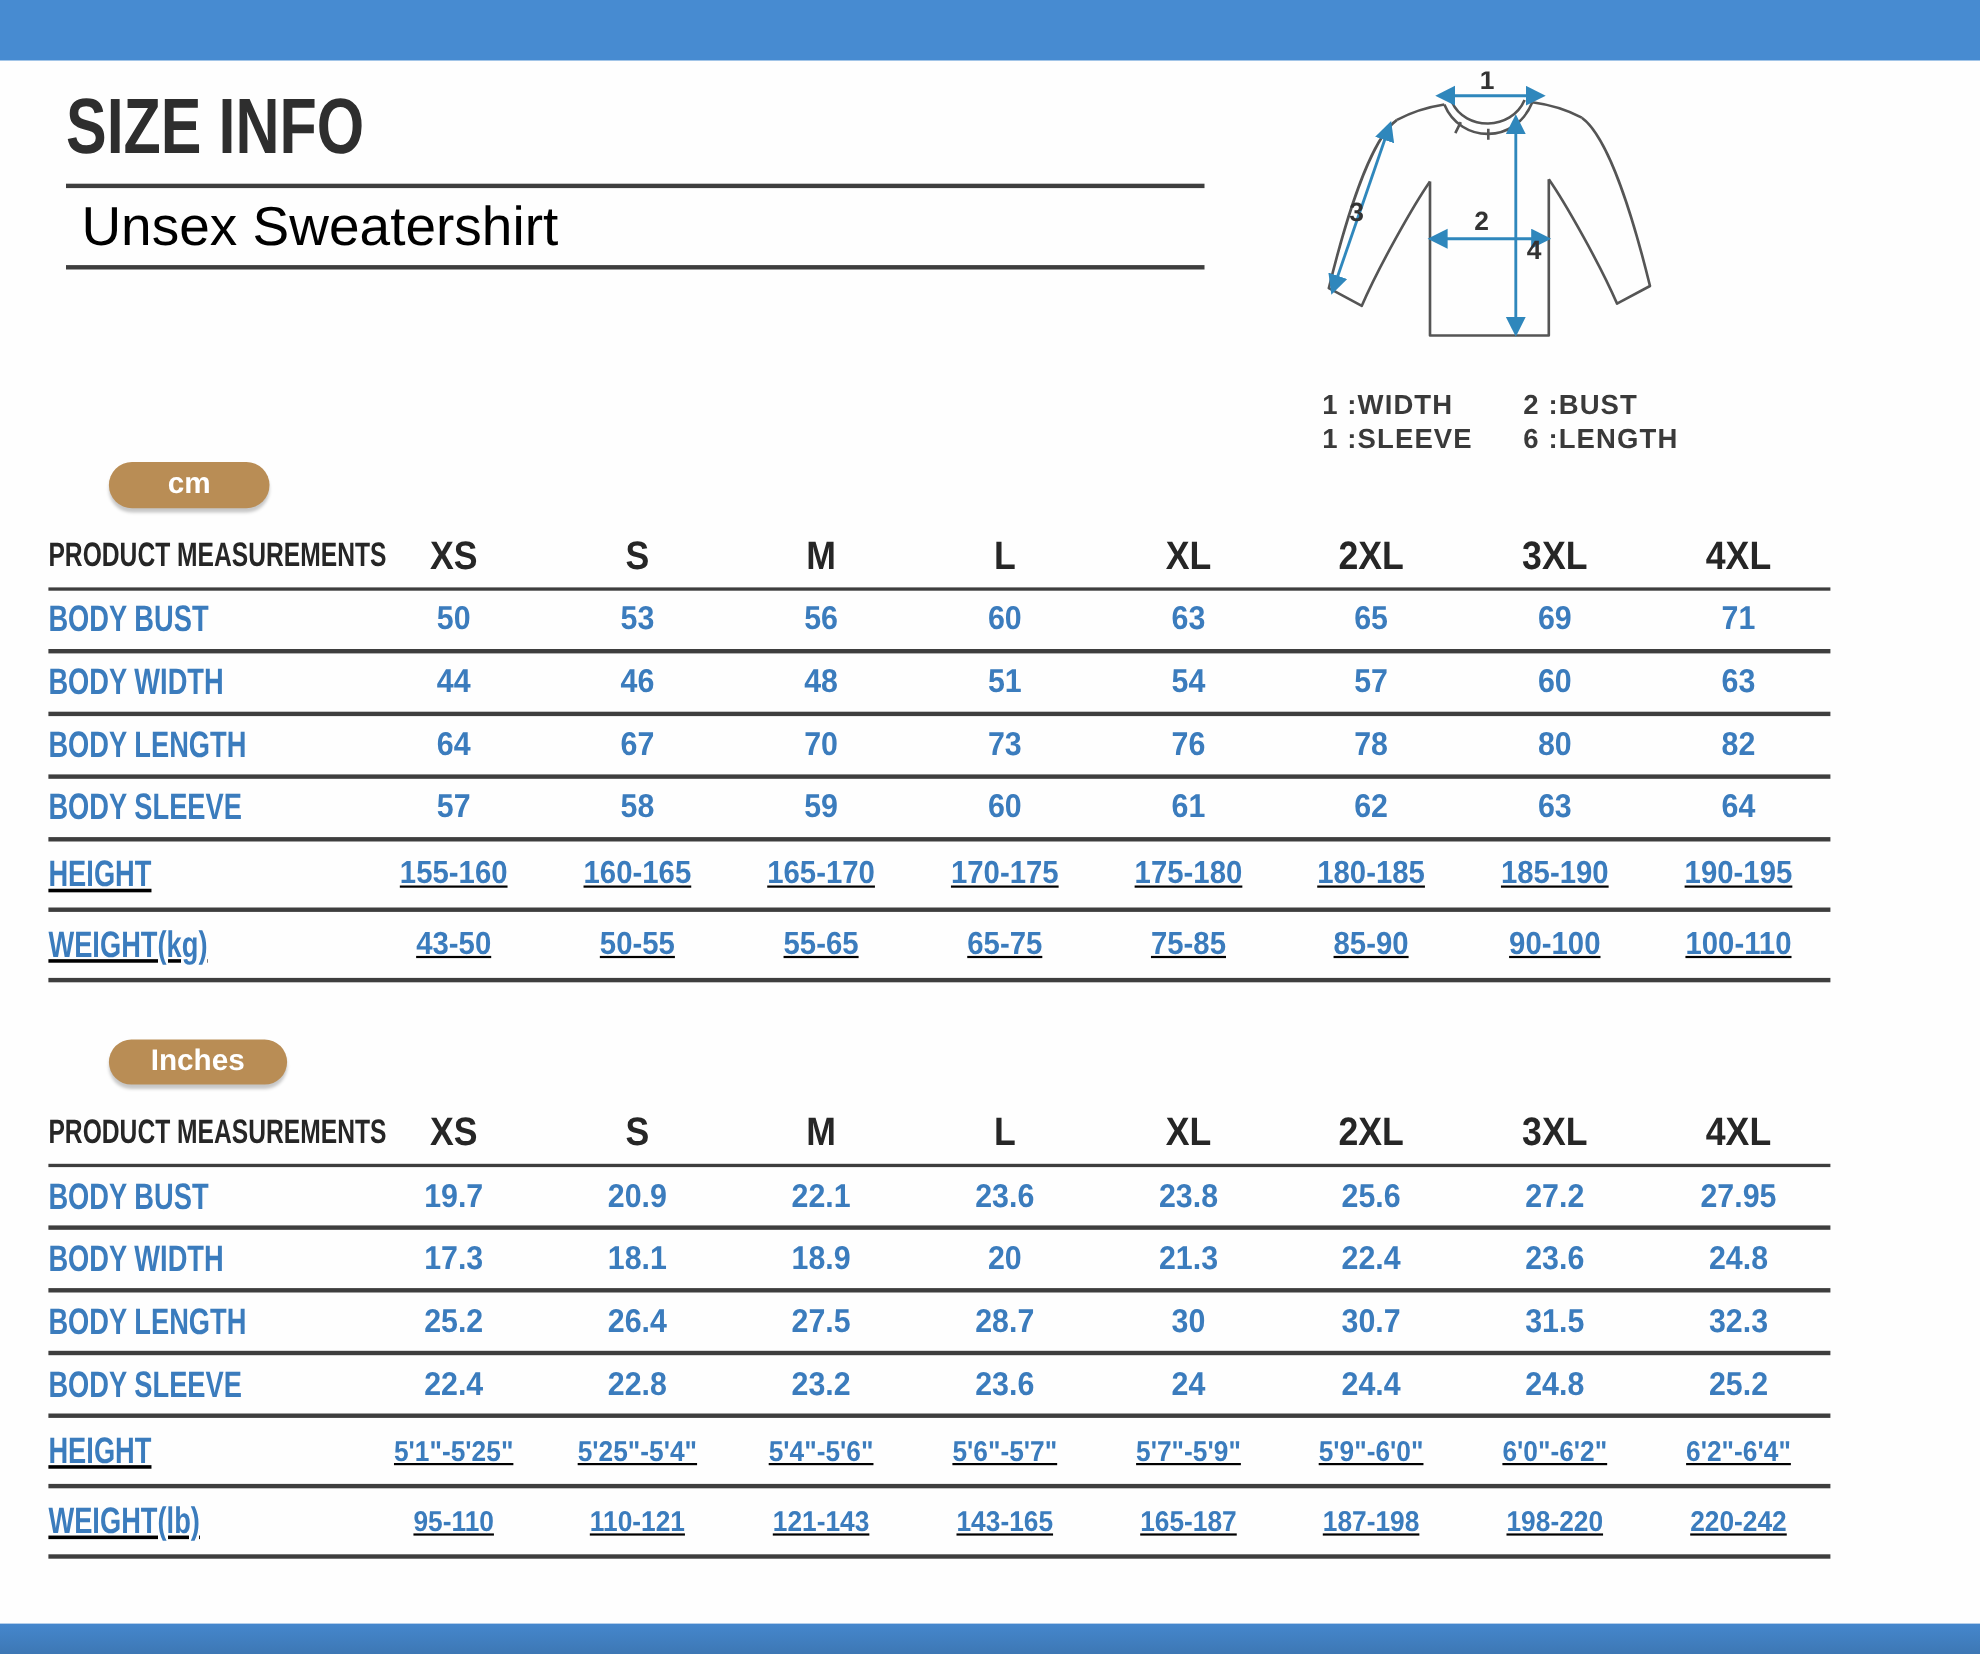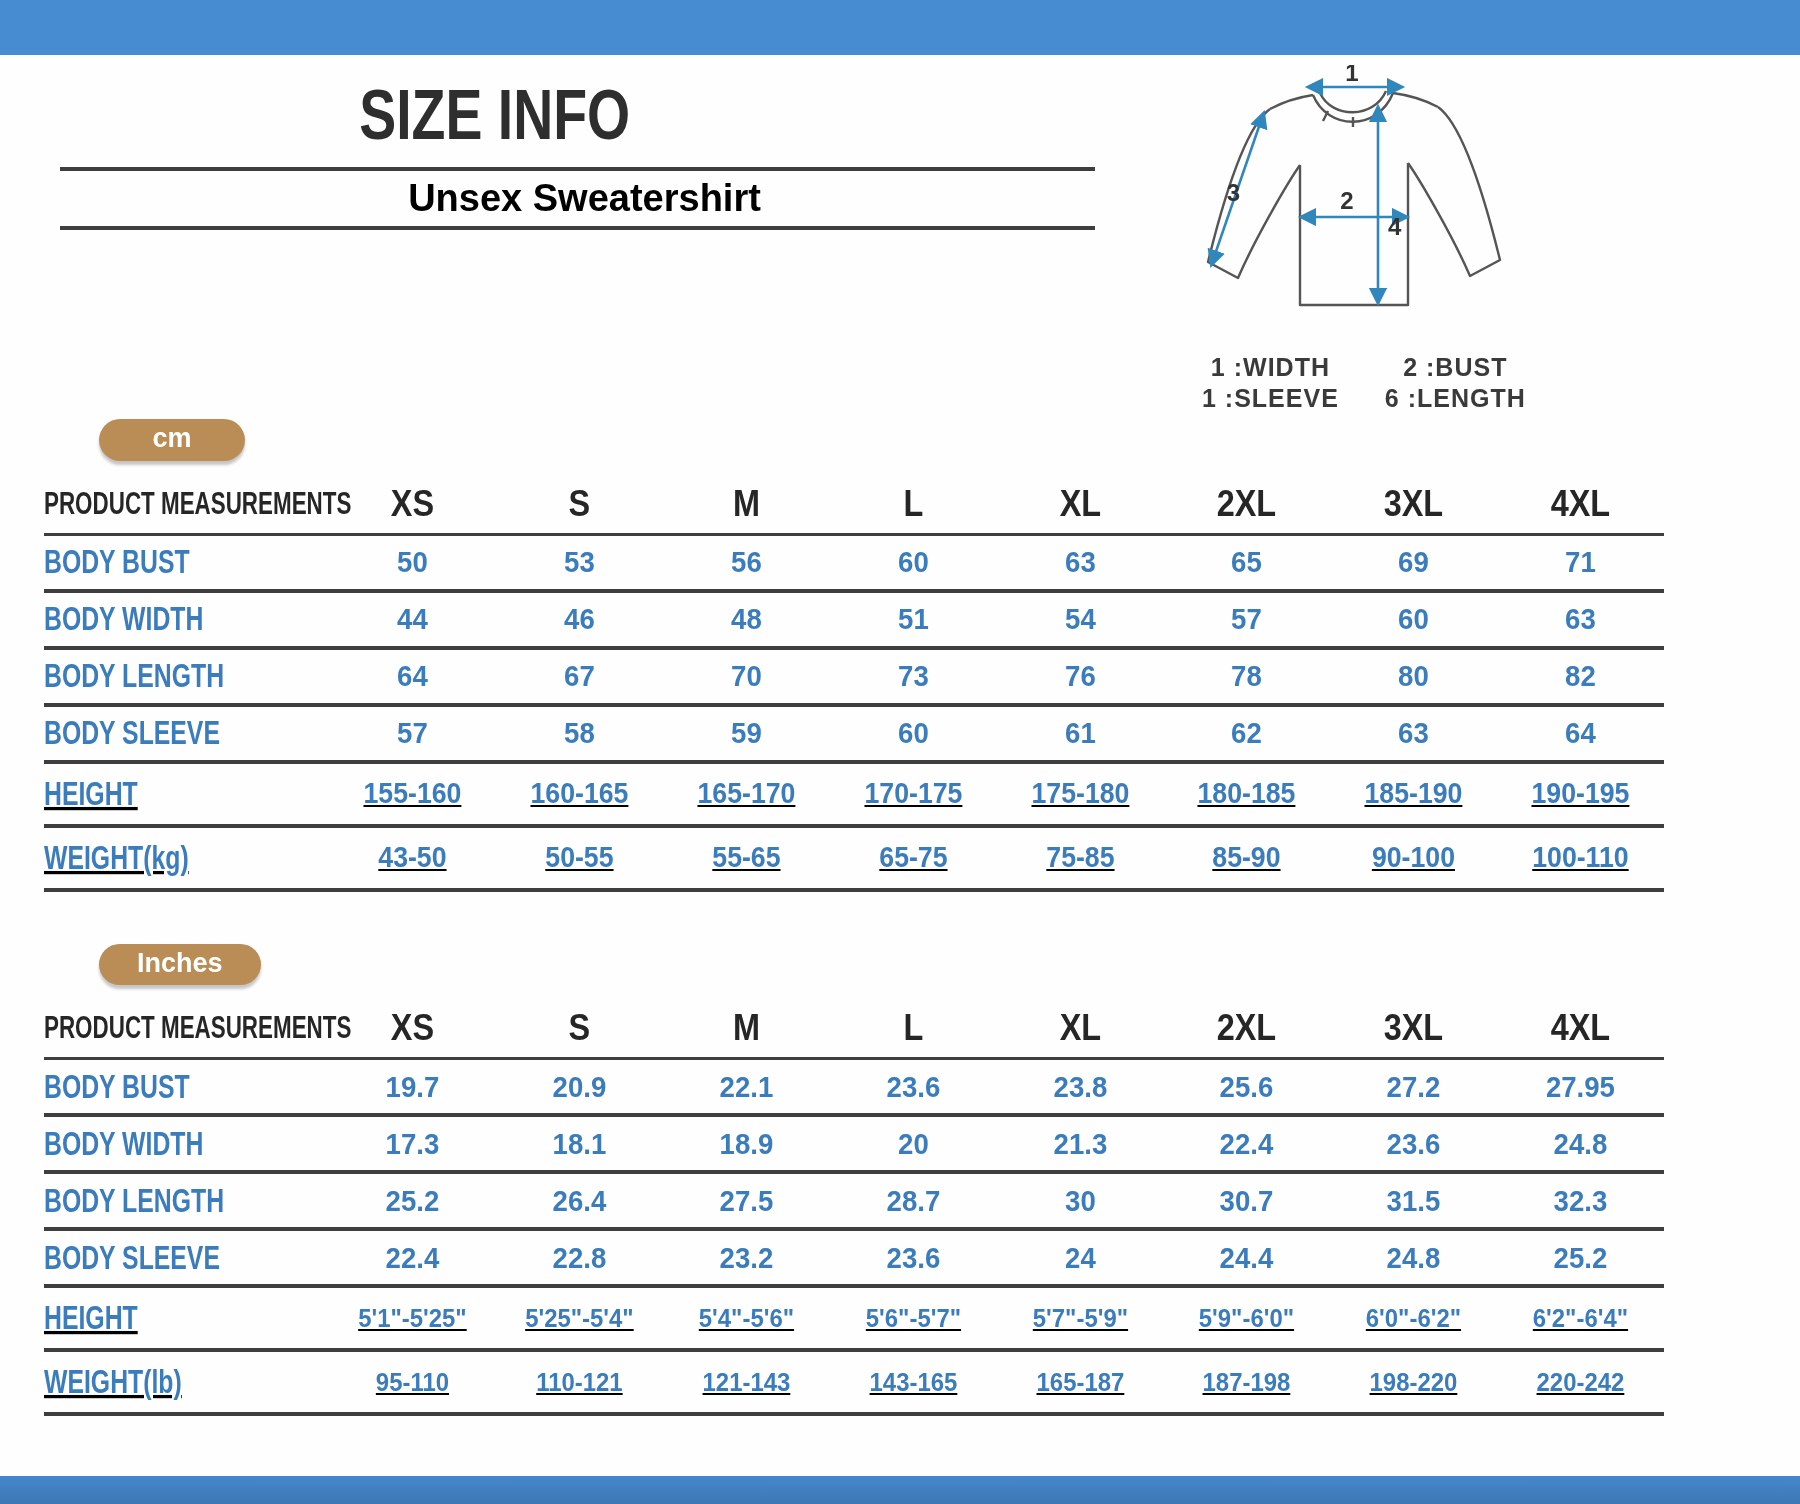--- a/index.html
+++ b/index.html
@@ -10,34 +10,34 @@
     position:relative;
     overflow:hidden;
   }
   .bar{width:1800px;}
   .bar.top{height:55px;background:#478bd1;}
   .bar.bottom{
     position:absolute;left:0;bottom:0;height:28px;
     background:linear-gradient(#4587cd,#3d77b4);
   }
   
-  .head{display:flex;align-items:flex-start;padding:10px 250px 0 60px;text-align:center;}
+  .head{display:flex;align-items:flex-start;padding:10px 250px 0 60px;}
   .head-left{flex:1;margin-right:55px;min-width:0;}
   .page-title{
     margin:8px 0 0 0;
     font-size:66px;font-weight:bold;color:#2e2e2e;
     letter-spacing:0px;
     transform:scaleX(.84) scaleY(1.08);transform-origin:left top;
     white-space:nowrap;
   }
   .rule{height:4px;background:#3e3e3e;}
   .rule.r1{margin-top:18px;}
   .product-name{
     margin:6px 0 6px 14px;
-    font-size:38px;font-weight:bold;color:#000;
+    font-size:50px;font-weight:normal;color:#000;
     white-space:nowrap;
   }
   .head-right{width:400px;flex:0 0 auto;}
   .legend{
     display:grid;grid-template-columns:auto auto;
     column-gap:46px;row-gap:2px;
     justify-content:start;
     padding-left:52px;margin-top:2px;
   }
   .legend span{

